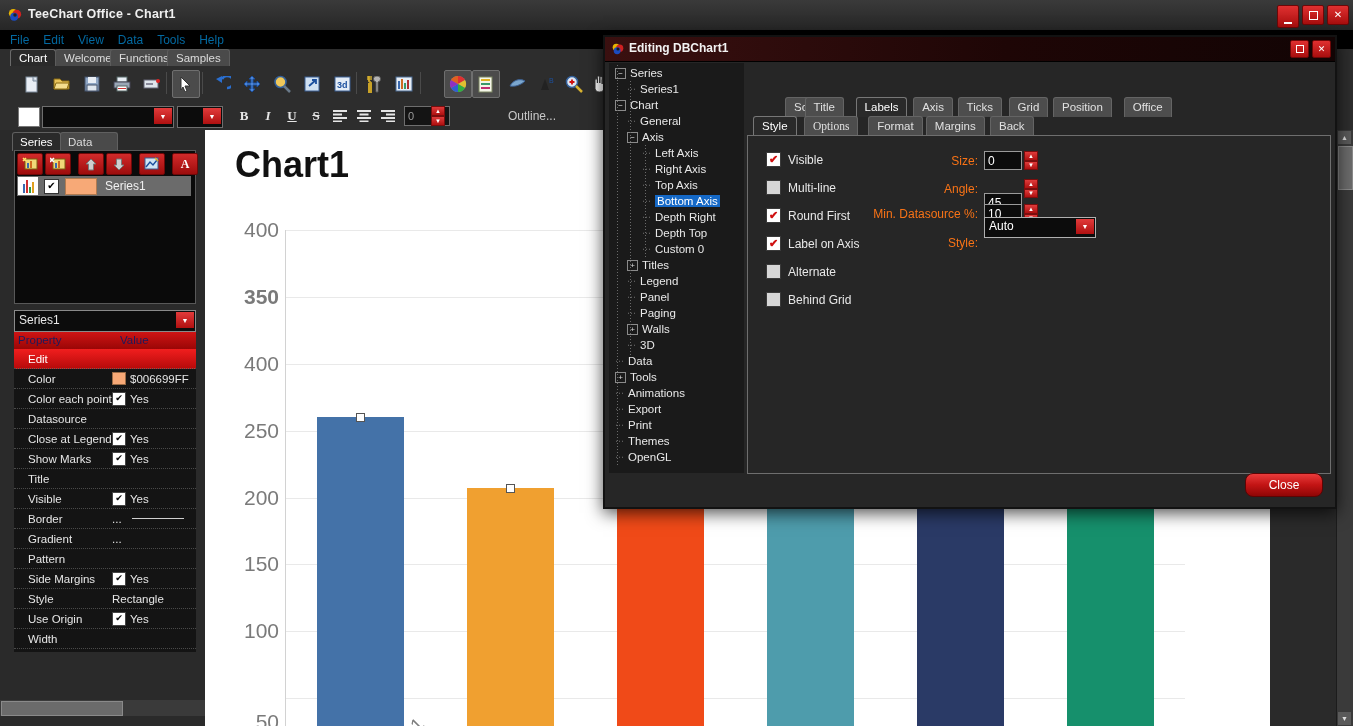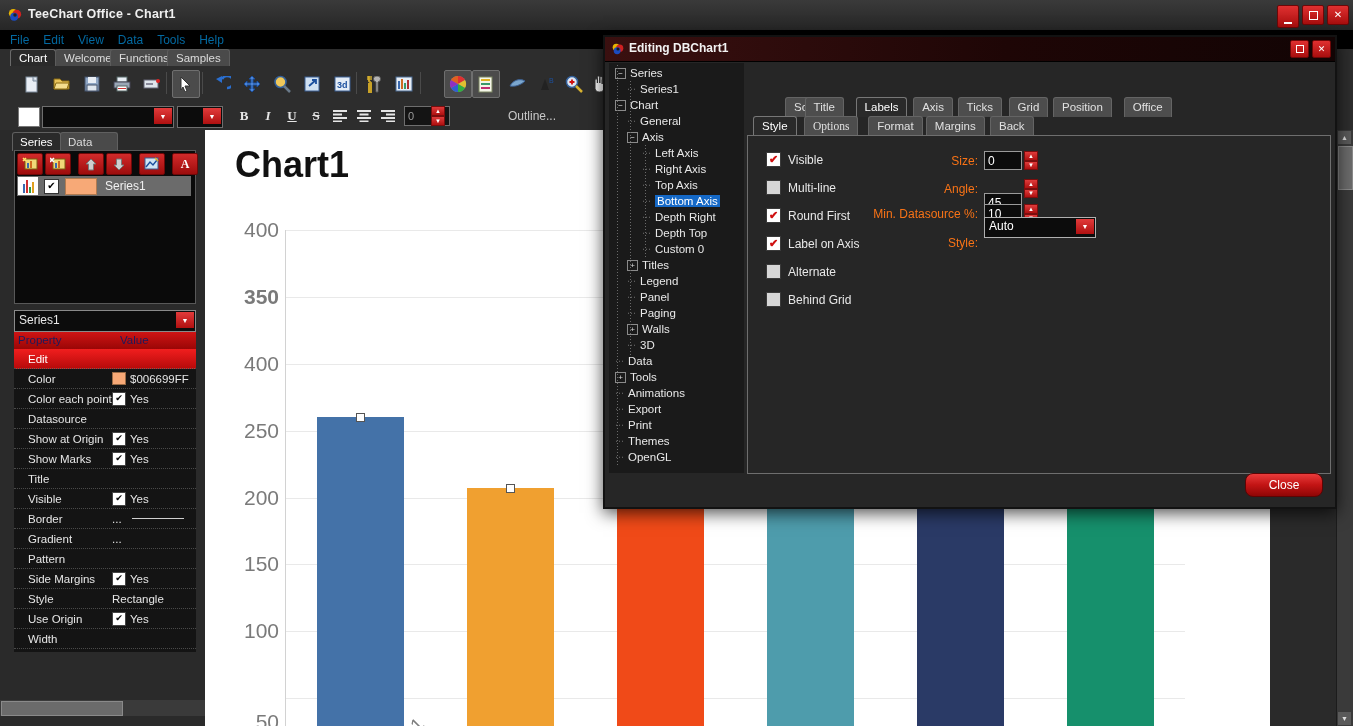--- a/index.html
+++ b/index.html
@@ -466,21 +466,21 @@
               <span>Yes</span>
             </div>
           </div>
           <div class="pgrow">
             <div class="k">Datasource</div>
             <div class="v">
               <span></span>
             </div>
           </div>
           <div class="pgrow">
-            <div class="k">Show at Origin</div>
+            <div class="k">Close at Legend</div>
             <div class="v">
               <span class="vchk">✔</span>
               <span>Yes</span>
             </div>
           </div>
           <div class="pgrow">
             <div class="k">Show Marks</div>
             <div class="v">
               <span class="vchk">✔</span>
               <span>Yes</span>

